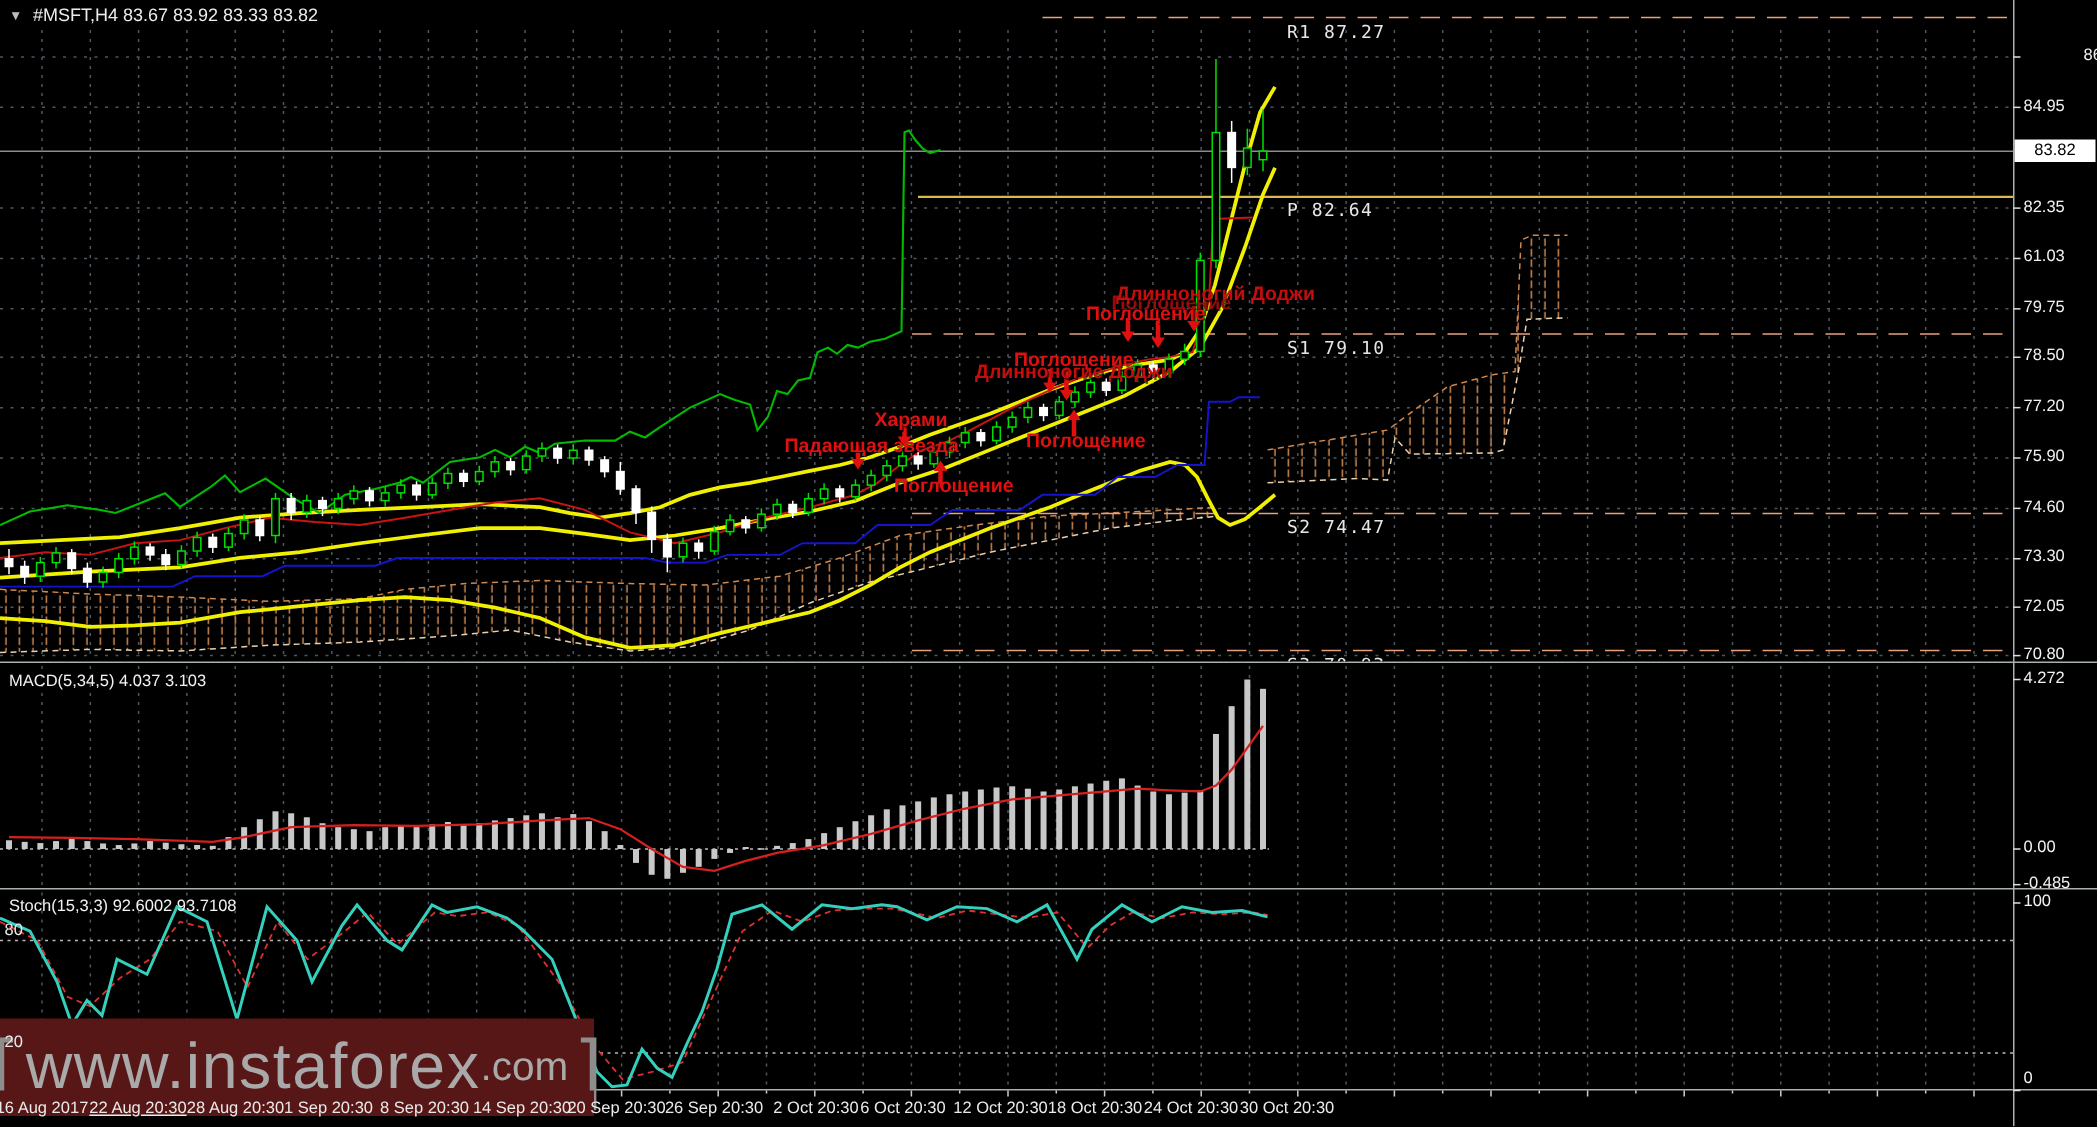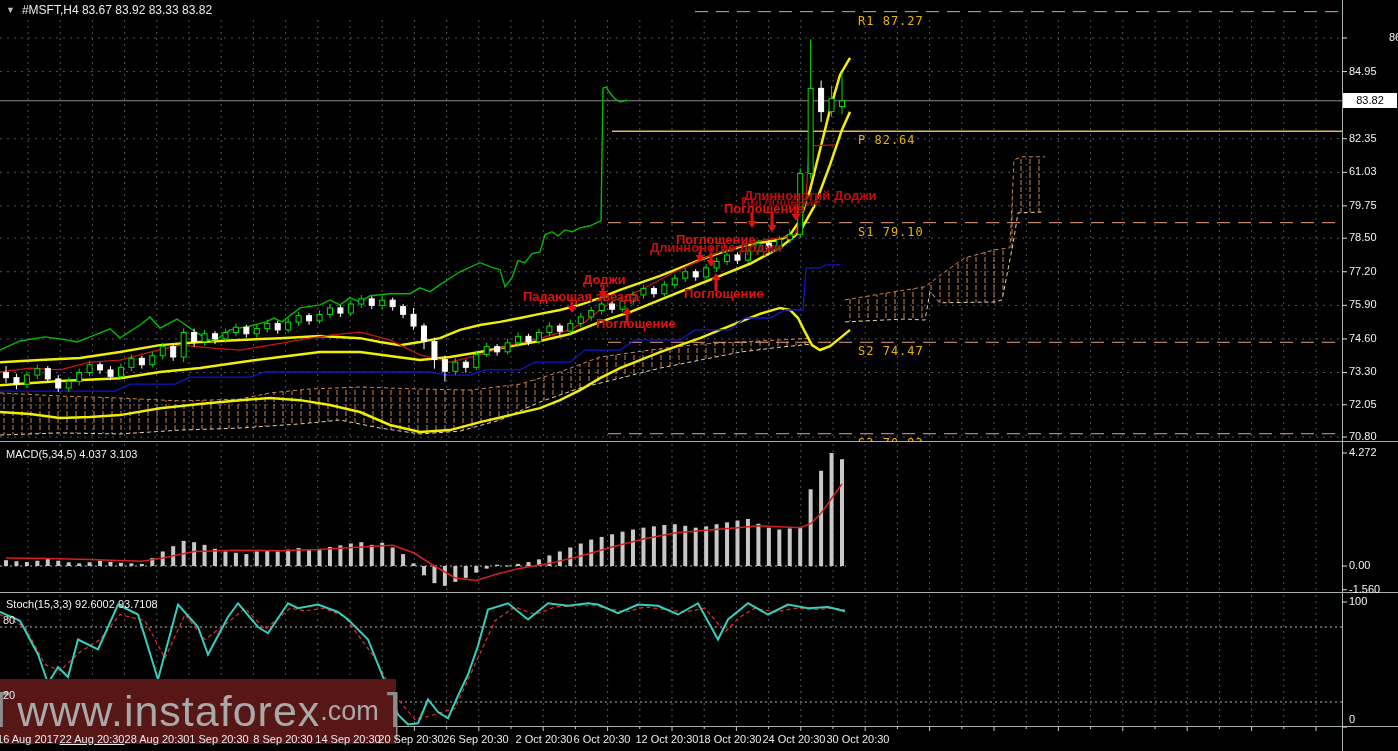--- a/index.html
+++ b/index.html
@@ -4,21 +4,21 @@
 <style>
   html,body{margin:0;padding:0;background:#000;}
   #screen{position:relative;width:1398px;height:751px;background:#000;overflow:hidden;
           font-family:"Liberation Sans",sans-serif;}
   #chart-svg{position:absolute;left:0;top:0;z-index:1;}
   .txt{position:absolute;z-index:3;white-space:nowrap;}
   #title-bar{left:6px;top:3px;color:#ececec;font-size:12px;}
   #title-bar .tri{color:#bdbdbd;font-size:9px;margin-right:7px;vertical-align:1px;}
   .panel-label{color:#f2f2f2;font-size:11px;z-index:3;}
   .axis-price{color:#f2f2f2;font-size:11px;font-family:"Liberation Sans",sans-serif;z-index:3;}
-  .pivot-label{color:#eab308;font-size:12px;font-family:"DejaVu Sans Mono",monospace;
+  .pivot-label{color:#e5e5e5;font-size:12px;font-family:"DejaVu Sans Mono",monospace;
                text-shadow:1px 0 #000,0 1px #000;letter-spacing:1px;z-index:3;}
   .annotation{font-weight:bold;font-size:13px;text-shadow:1px 1px 0 rgba(0,0,0,.6);z-index:3;}
   .time-label{color:#eaeaea;font-size:11px;transform:translateX(-50%);z-index:4;}
   .level-label{color:#e8e8e8;font-size:11px;z-index:4;}
   #price-box{left:1343px;width:54px;height:15px;background:#fff;color:#000;
              font-size:11px;text-align:center;line-height:15px;z-index:4;}
   #main-clip{position:absolute;left:0;top:0;width:1342px;height:441px;overflow:hidden;z-index:3;}
   #watermark{position:absolute;left:0;top:679px;width:396px;height:65px;background:#581717;
              z-index:2;display:flex;align-items:center;justify-content:center;}
   #watermark .br{color:#8d8d8d;font-size:52px;font-weight:normal;line-height:52px;margin:0 8px;}
@@ -552,21 +552,21 @@
     </div>
     <div id="pivot-labels">
         <div class="txt pivot-label" style="left: 858px; top: 13.6534px;">R1 87.27</div>
         <div class="txt pivot-label" style="left: 858px; top: 133.246px;">P 82.64</div>
         <div class="txt pivot-label" style="left: 858px; top: 224.685px;">S1 79.10</div>
         <div class="txt pivot-label" style="left: 858px; top: 344.277px;">S2 74.47</div>
         <div class="txt pivot-label" style="left: 858px; top: 435.716px;">S3 70.93</div>
       </div>
     <div id="annotations">
         <div class="txt annotation" style="left: 523px; top: 289px; color: rgb(224, 16, 16);">Падающая звезда</div>
-        <div class="txt annotation" style="left: 583px; top: 272px; color: rgb(224, 16, 16);">Доджи</div>
+        <div class="txt annotation" style="left: 583px; top: 272px; color: rgb(224, 16, 16);">Харами</div>
         <div class="txt annotation" style="left: 596px; top: 316px; color: rgb(224, 16, 16);">Поглощение</div>
         <div class="txt annotation" style="left: 676px; top: 232px; color: rgb(224, 16, 16);">Поглощение</div>
         <div class="txt annotation" style="left: 650px; top: 240px; color: rgb(196, 13, 13);">Длинноногие Доджи</div>
         <div class="txt annotation" style="left: 684px; top: 286px; color: rgb(224, 16, 16);">Поглощение</div>
         <div class="txt annotation" style="left: 741px; top: 194px; color: rgb(155, 11, 11);">Поглощение</div>
         <div class="txt annotation" style="left: 724px; top: 201px; color: rgb(224, 16, 16);">Поглощение</div>
         <div class="txt annotation" style="left: 744px; top: 188px; color: rgb(196, 13, 13);">Длинноногий Доджи</div>
       </div>
   </div>
 
@@ -581,21 +581,21 @@
       <div class="txt axis-price" style="left: 1349px; top: 198.895px;">79.75</div>
       <div class="txt axis-price" style="left: 1349px; top: 231.182px;">78.50</div>
       <div class="txt axis-price" style="left: 1349px; top: 264.761px;">77.20</div>
       <div class="txt axis-price" style="left: 1349px; top: 298.34px;">75.90</div>
       <div class="txt axis-price" style="left: 1349px; top: 331.92px;">74.60</div>
       <div class="txt axis-price" style="left: 1349px; top: 365.498px;">73.30</div>
       <div class="txt axis-price" style="left: 1349px; top: 397.786px;">72.05</div>
       <div class="txt axis-price" style="left: 1349px; top: 430.074px;">70.80</div>
       <div class="txt axis-price" style="left: 1349px; top: 446.006px;">4.272</div>
       <div class="txt axis-price" style="left: 1349px; top: 559px;">0.00</div>
-      <div class="txt axis-price" style="left: 1349px; top: 582.779px;">-1.560</div>
+      <div class="txt axis-price" style="left: 1349px; top: 582.779px;">-0.485</div>
       <div class="txt axis-price" style="left: 1349px; top: 595px;">100</div>
       <div class="txt axis-price" style="left: 1349px; top: 713px;">0</div>
       <div class="txt level-label" style="left: 3px; top: 614px;">80</div>
       <div class="txt level-label" style="left: 3px; top: 689px;">20</div>
     </div>
   <div class="txt" id="price-box" style="top:93px">83.82</div>
   <div id="time-layer">
       <div class="txt time-label" style="left: 28px; top: 733px;">16 Aug 2017</div>
       <div class="txt time-label" style="left: 92px; top: 733px; text-decoration: underline;">22 Aug 20:30</div>
       <div class="txt time-label" style="left: 157px; top: 733px;">28 Aug 20:30</div>

